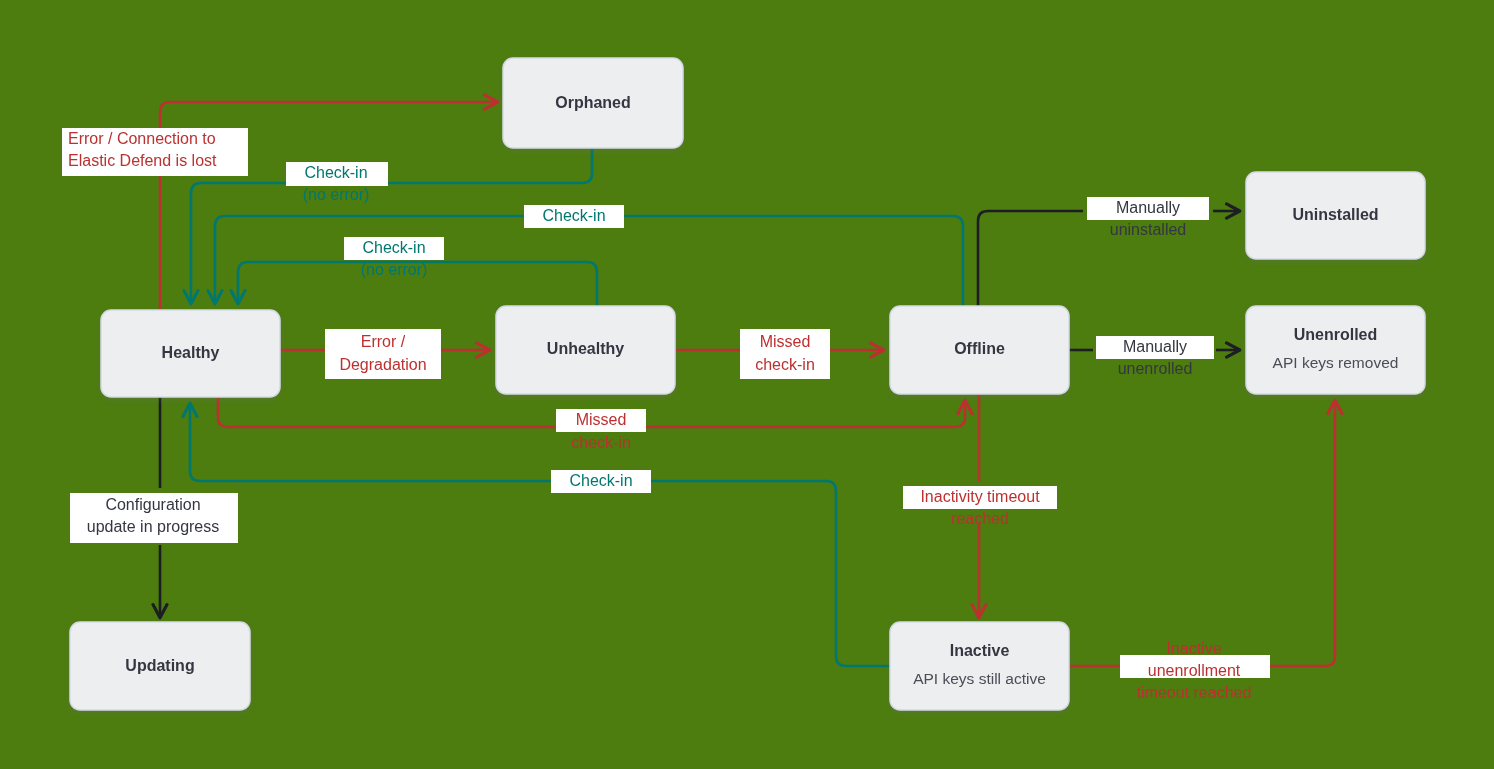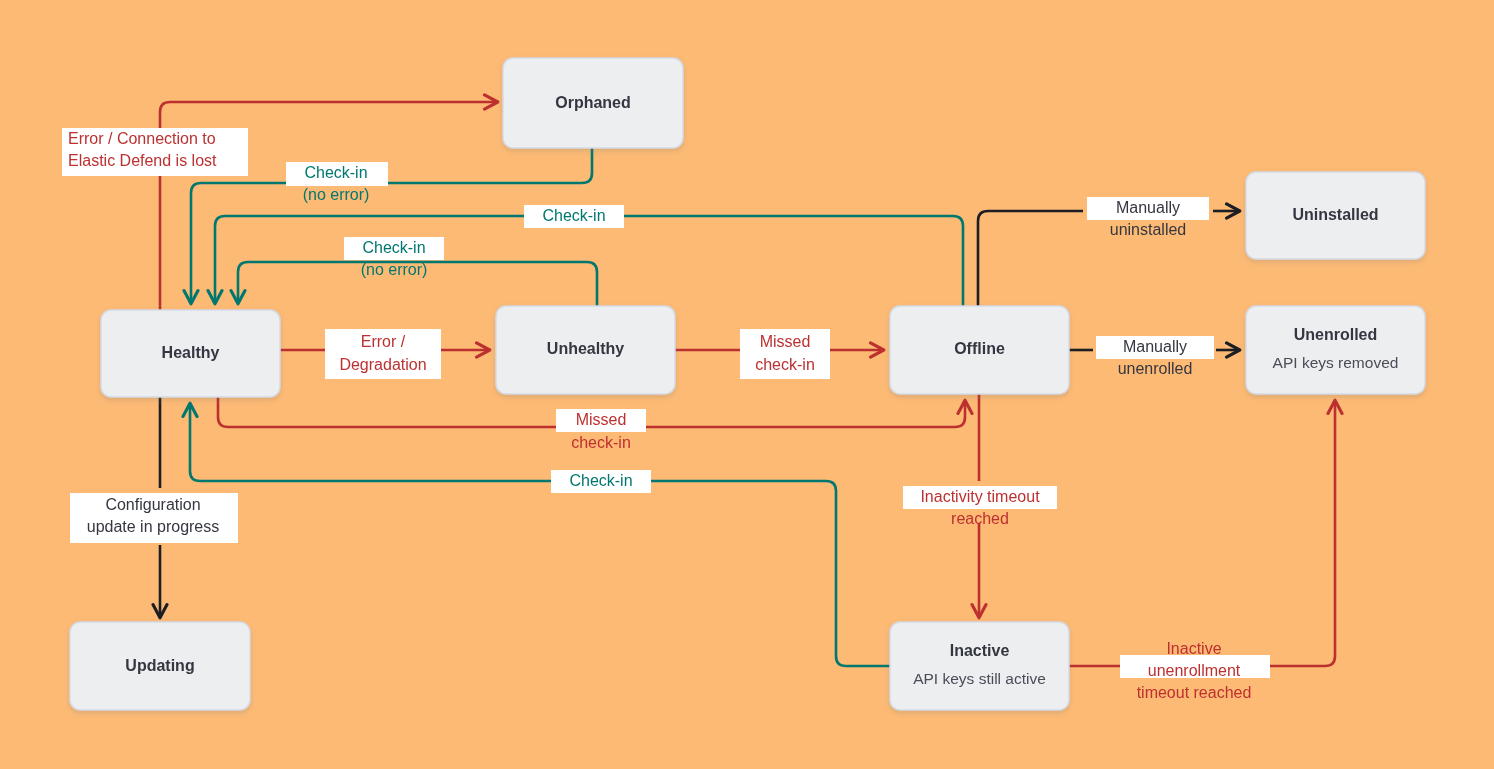--- a/index.html
+++ b/index.html
@@ -7,21 +7,21 @@
     padding: 0;
     background: #ffffff;
   }
   body {
     font-family: "Liberation Sans", sans-serif;
   }
   #canvas {
     position: relative;
     width: 1494px;
     height: 769px;
-    background: #fdba74;
+    background: #4d7c0f;
     overflow: hidden;
   }
   svg.diagram {
     position: absolute;
     left: 0;
     top: 0;
     width: 1494px;
     height: 769px;
   }
   .node-rect {

